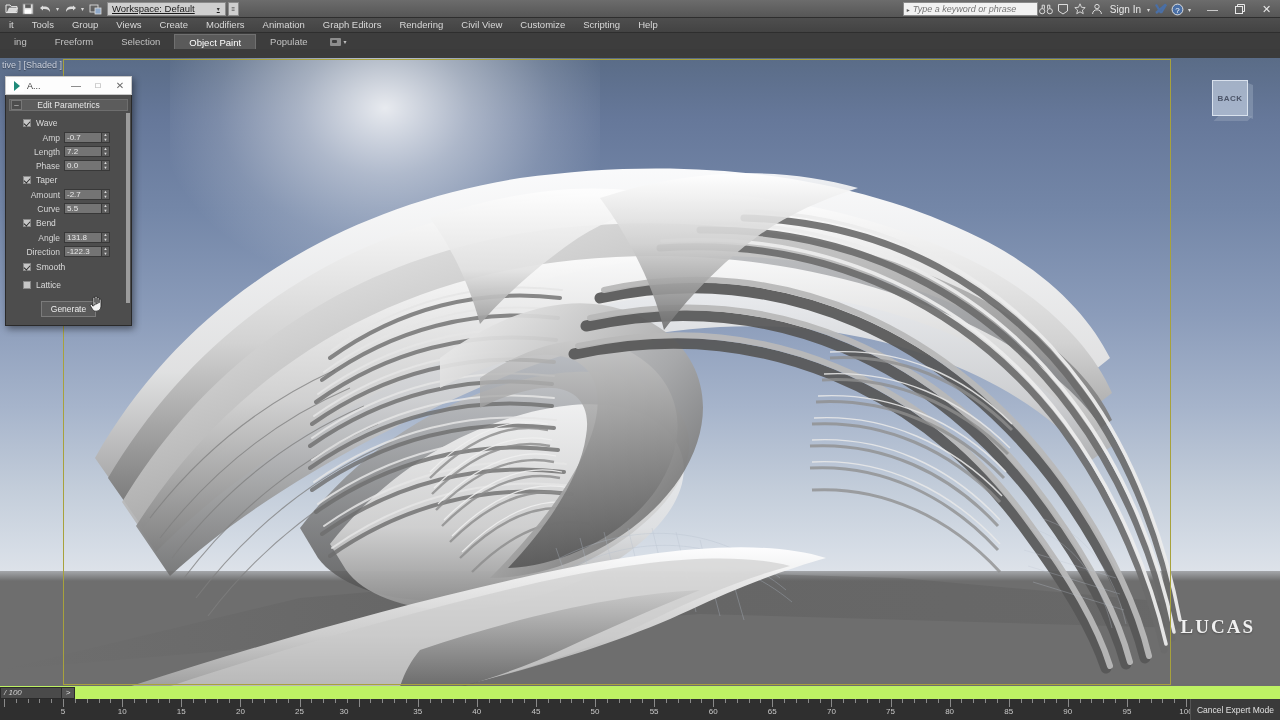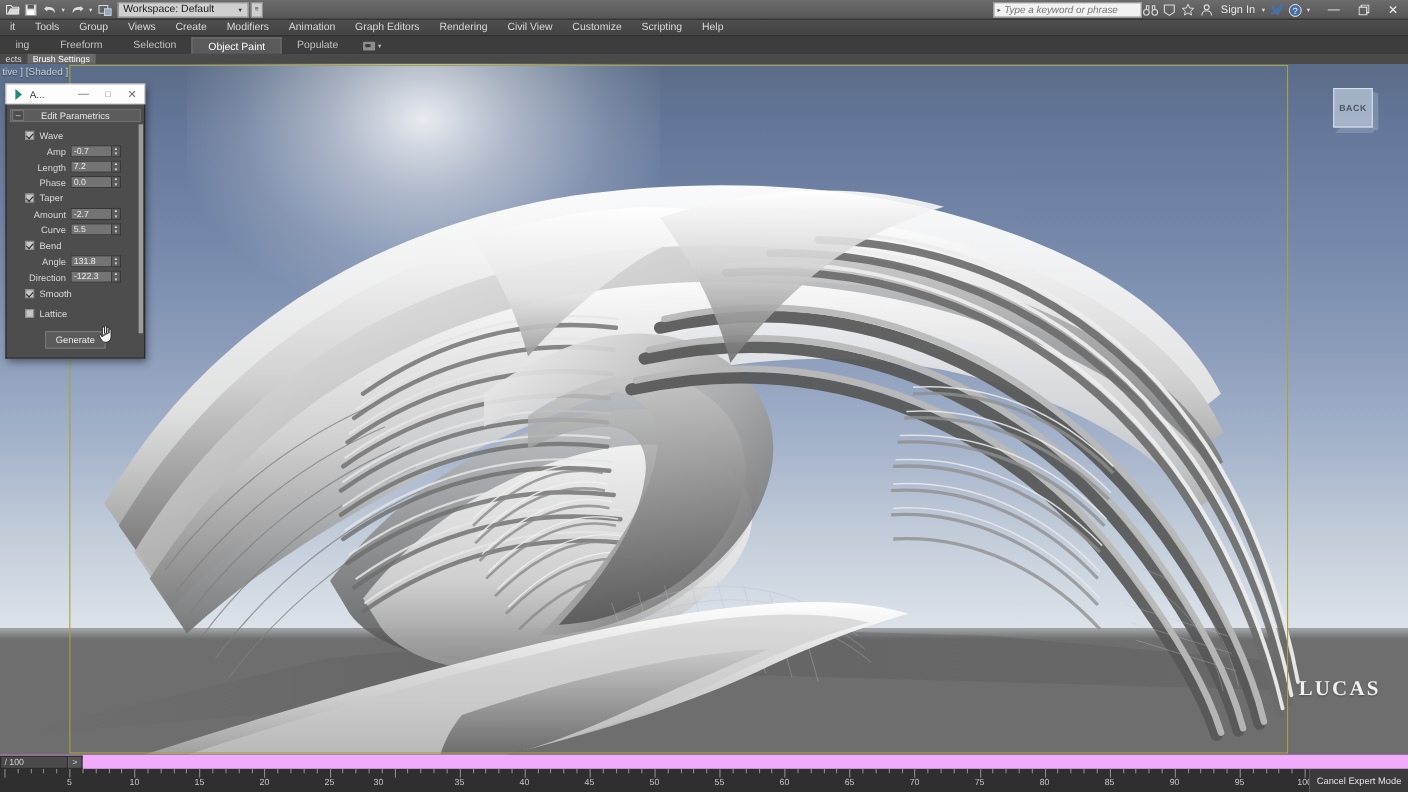--- a/index.html
+++ b/index.html
@@ -11,21 +11,21 @@
   
   .qat-bar { position:absolute; left:0; top:0; width:1280px; height:18px;
     background:linear-gradient(#6c6c6c,#565656); display:flex; align-items:center;
     border-bottom:1px solid #2e2e2e; }
   .qat-icons { display:flex; align-items:center; gap:1px; padding-left:3px; }
   .qi { width:16px; height:15px; display:flex; align-items:center; justify-content:center;
     color:#e8e8e8; font-size:11px; line-height:1; }
   .qi svg { display:block; }
   .qat-caret { font-size:6px; color:#d8d8d8; width:7px; text-align:center; }
   .ws-box { margin-left:4px; height:14px; background:#cfcfcf; border:1px solid #8b8b8b;
-    display:flex; align-items:center; font-size:9.5px; color:#1a1a1a; padding:0 2px 0 4px; }
+    display:flex; align-items:center; font-size:9.5px; color:#1a1a1a; padding:0 2px 0 4px;text-decoration:underline; }
   .ws-box .lbl { padding-right:22px; }
   .ws-box .ar { font-size:6px; color:#333; padding-right:3px; }
   .ws-drop { width:11px; height:14px; margin-left:2px; background:#cfcfcf; border:1px solid #8b8b8b;
     display:flex; align-items:center; justify-content:center; font-size:6px; color:#333; }
 
   .app-title { position:absolute; left:0; right:0; top:2px; text-align:center;
     font-size:10.5px; color:#e0e0e0; pointer-events:none; }
   .app-title span { margin:0 12px; }
 
   .qat-right { position:absolute; right:0; top:0; height:18px; display:flex; align-items:center; }
@@ -152,21 +152,21 @@
   .gen-btn { background:#5a5a5a; border:1px solid #7b7b7b; font-size:8.5px; color:#ededed;
     padding:2px 9px; }
 
   .fl-scroll { position:absolute; right:1px; top:18px; width:4px; height:190px;
     background:#9c9c9c; }
 
   .hand-cursor { position:absolute; left:88px; top:294px; width:16px; height:18px; z-index:50; }
 
   
   .frame-bar { position:absolute; left:0; top:686px; width:1280px; height:13px;
-    background:#f0abfc; display:flex; align-items:center; }
+    background:#bef264; display:flex; align-items:center;font-style:italic; }
   .frame-field { width:62px; height:12px; background:#4a4a4a; border:1px solid #2a2a2a;
     font-size:8px; color:#cfcfcf; display:flex; align-items:center; padding-left:3px; }
   .frame-go { width:13px; height:12px; background:#555; border:1px solid #2a2a2a;
     border-left:none; display:flex; align-items:center; justify-content:center;
     font-size:8px; color:#ddd; }
 
   .timeline { position:absolute; left:0; top:699px; width:1280px; height:21px;
     background:#2f2f2f; overflow:hidden; }
   .tl-track { position:absolute; left:0; top:0; width:1190px; height:21px; }
   .tl-tick { position:absolute; top:0; width:1px; background:#8a8a8a; }
@@ -301,24 +301,20 @@
     <div class="rtab">Freeform</div>
     <div class="rtab">Selection</div>
     <div class="rtab active">Object Paint</div>
     <div class="rtab">Populate</div>
     <div class="rtab-icon">
       <span class="chip"></span>
       <span class="cv">▾</span>
     </div>
   </div>
 
-  <div class="ribbon-panels">
-    <div class="rpanel">ects</div>
-    <div class="rpanel active">Brush Settings</div>
-  </div>
 
   <div class="viewport">
     <div class="sky"></div>
     <div class="sunglow"></div>
     <div class="ground"></div>
     <div class="ground-sheen"></div>
 
     <svg width="1280" height="628" style="position:absolute;left:0;top:0;">
       <defs>
         <linearGradient id="gA" x1="0" y1="0" x2="0" y2="1">

